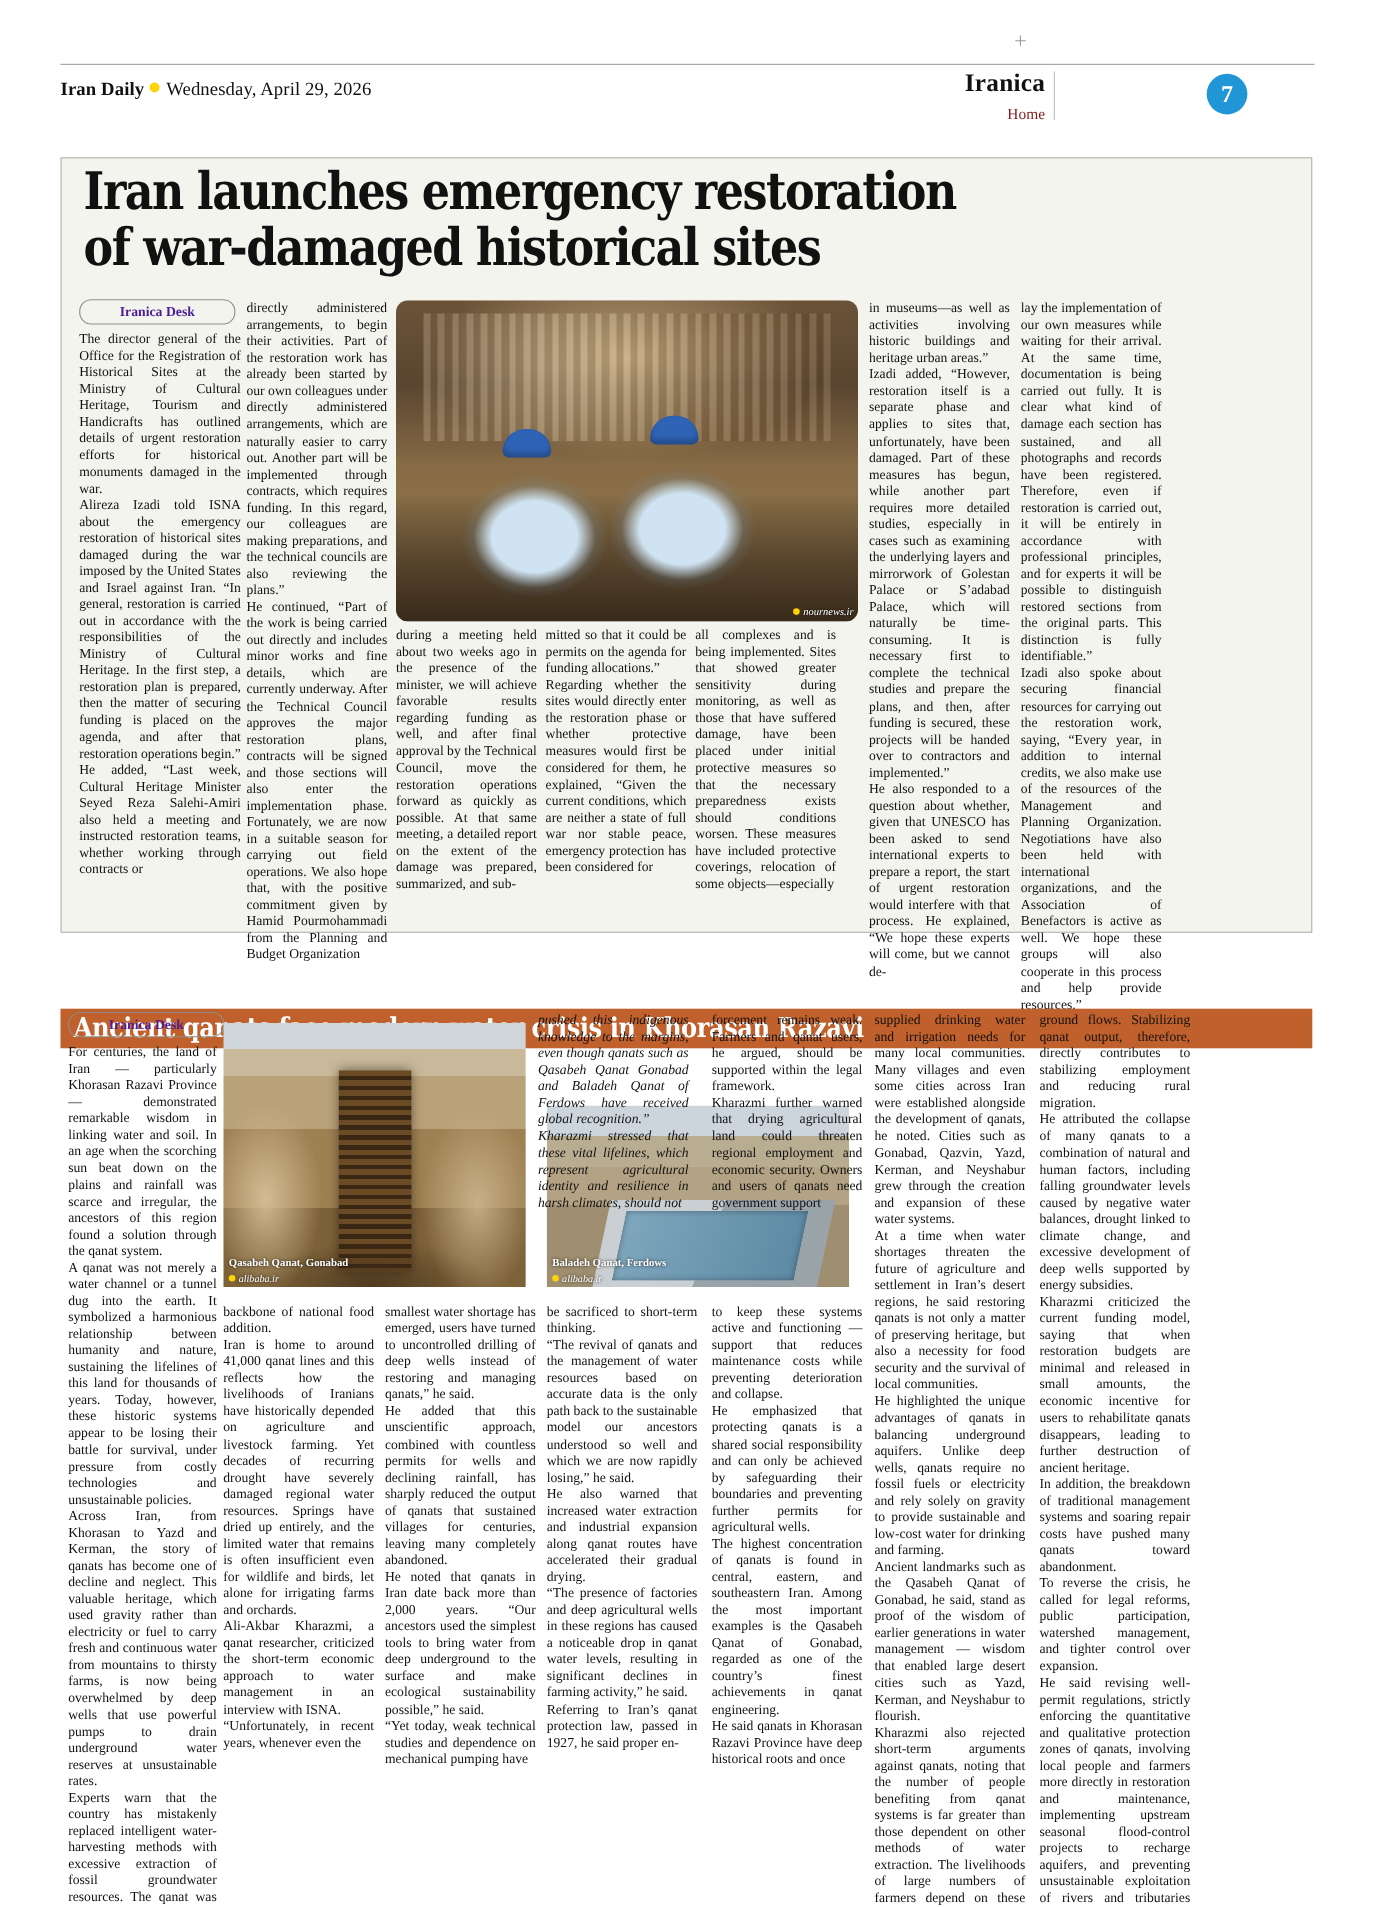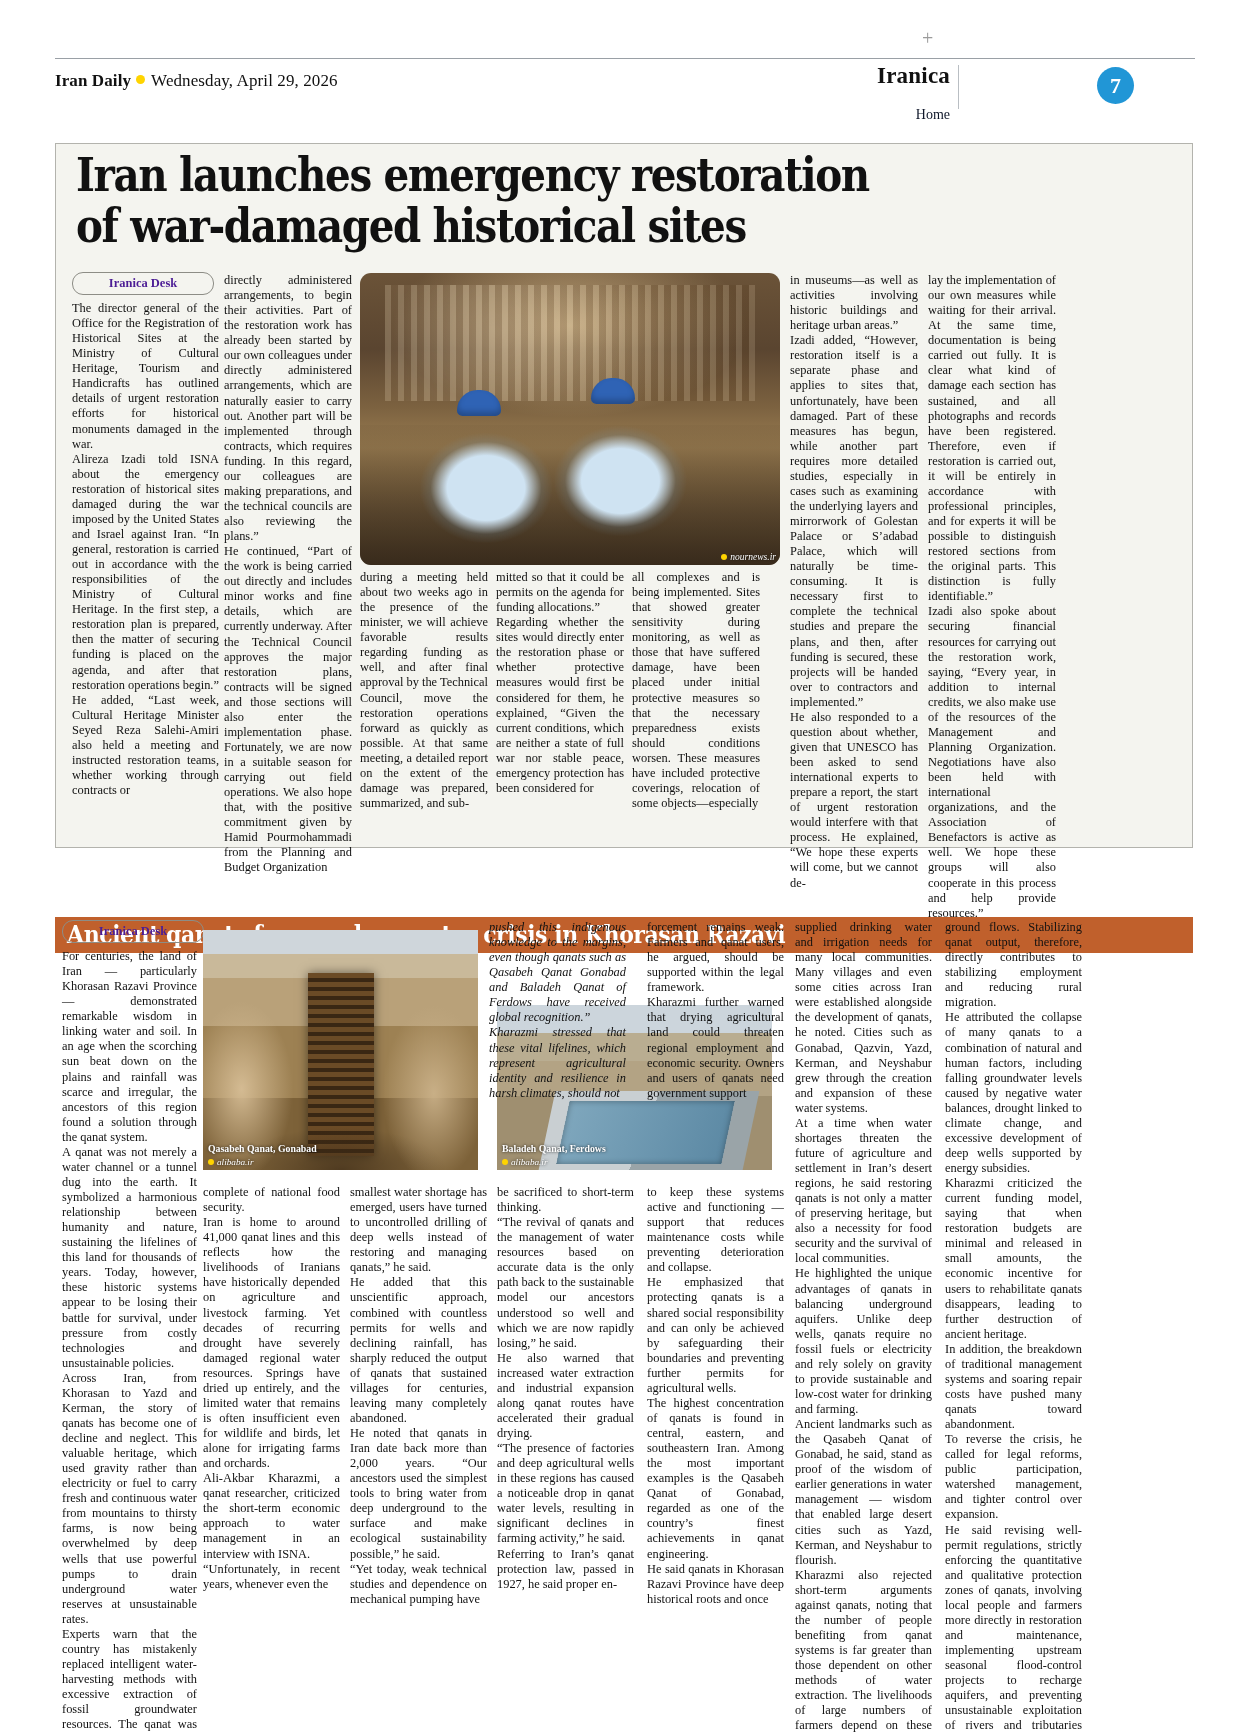--- a/index.html
+++ b/index.html
@@ -32,21 +32,21 @@
     display:inline-block;width:9px;height:9px;border-radius:50%;
     background:#ffd400;margin:0 6px 0 5px;vertical-align:2px;
   }
   .mh-sep{
     position:absolute;left:903px;top:6px;width:1px;height:44px;background:#b9bec3;
   }
   .mh-section{
     position:absolute;left:640px;top:4px;width:255px;text-align:right;
   }
   .mh-section .sec{font-size:23px;font-weight:bold;letter-spacing:.2px;}
-  .mh-section .sub{font-size:14px;color:#0f172a;margin-top:18px;}
+  .mh-section .sub{font-size:14px;color:#7f1d1d;margin-top:8px;}
   .pagenum{
     position:absolute;left:1042px;top:8px;
     width:37px;height:37px;border-radius:50%;
     background:#2196d6;color:#fff;
     font-size:22px;font-weight:bold;
     display:flex;align-items:center;justify-content:center;
     font-family:"Liberation Serif", serif;
   }
 
   
@@ -328,21 +328,21 @@
   <div class="col" style="left:945px;top:920px;width:137px;height:800px;">
     <p>ground flows. Stabilizing qanat output, therefore, directly contributes to stabilizing employment and reducing rural migration.</p>
       <p>He attributed the collapse of many qanats to a combination of natural and human factors, including falling groundwater levels caused by negative water balances, drought linked to climate change, and excessive development of deep wells supported by energy subsidies.</p>
       <p>Kharazmi criticized the current funding model, saying that when restoration budgets are minimal and released in small amounts, the economic incentive for users to rehabilitate qanats disappears, leading to further destruction of ancient heritage.</p>
       <p>In addition, the breakdown of traditional management systems and soaring repair costs have pushed many qanats toward abandonment.</p>
       <p>To reverse the crisis, he called for legal reforms, public participation, watershed management, and tighter control over expansion.</p>
       <p>He said revising well-permit regulations, strictly enforcing the quantitative and qualitative protection zones of qanats, involving local people and farmers more directly in restoration and maintenance, implementing upstream seasonal flood-control projects to recharge aquifers, and preventing unsustainable exploitation of rivers and tributaries that feed qanats are all essential steps toward recovery.</p>
   </div>
 
   <div class="col" style="left:203px;top:1185px;width:137px;height:535px;">
-    <p>complete of national food security.</p>
+    <p>backbone of national food addition.</p>
       <p>Iran is home to around 41,000 qanat lines and this reflects how the livelihoods of Iranians have historically depended on agriculture and livestock farming. Yet decades of recurring drought have severely damaged regional water resources. Springs have dried up entirely, and the limited water that remains is often insufficient even for wildlife and birds, let alone for irrigating farms and orchards.</p>
       <p>Ali-Akbar Kharazmi, a qanat researcher, criticized the short-term economic approach to water management in an interview with ISNA.</p>
       <p>“Unfortunately, in recent years, whenever even the</p>
   </div>
 
   <div class="col" style="left:350px;top:1185px;width:137px;height:535px;">
     <p>smallest water shortage has emerged, users have turned to uncontrolled drilling of deep wells instead of restoring and managing qanats,” he said.</p>
       <p>He added that this unscientific approach, combined with countless permits for wells and declining rainfall, has sharply reduced the output of qanats that sustained villages for centuries, leaving many completely abandoned.</p>
       <p>He noted that qanats in Iran date back more than 2,000 years. “Our ancestors used the simplest tools to bring water from deep underground to the surface and make ecological sustainability possible,” he said.</p>
       <p>“Yet today, weak technical studies and dependence on mechanical pumping have</p>

